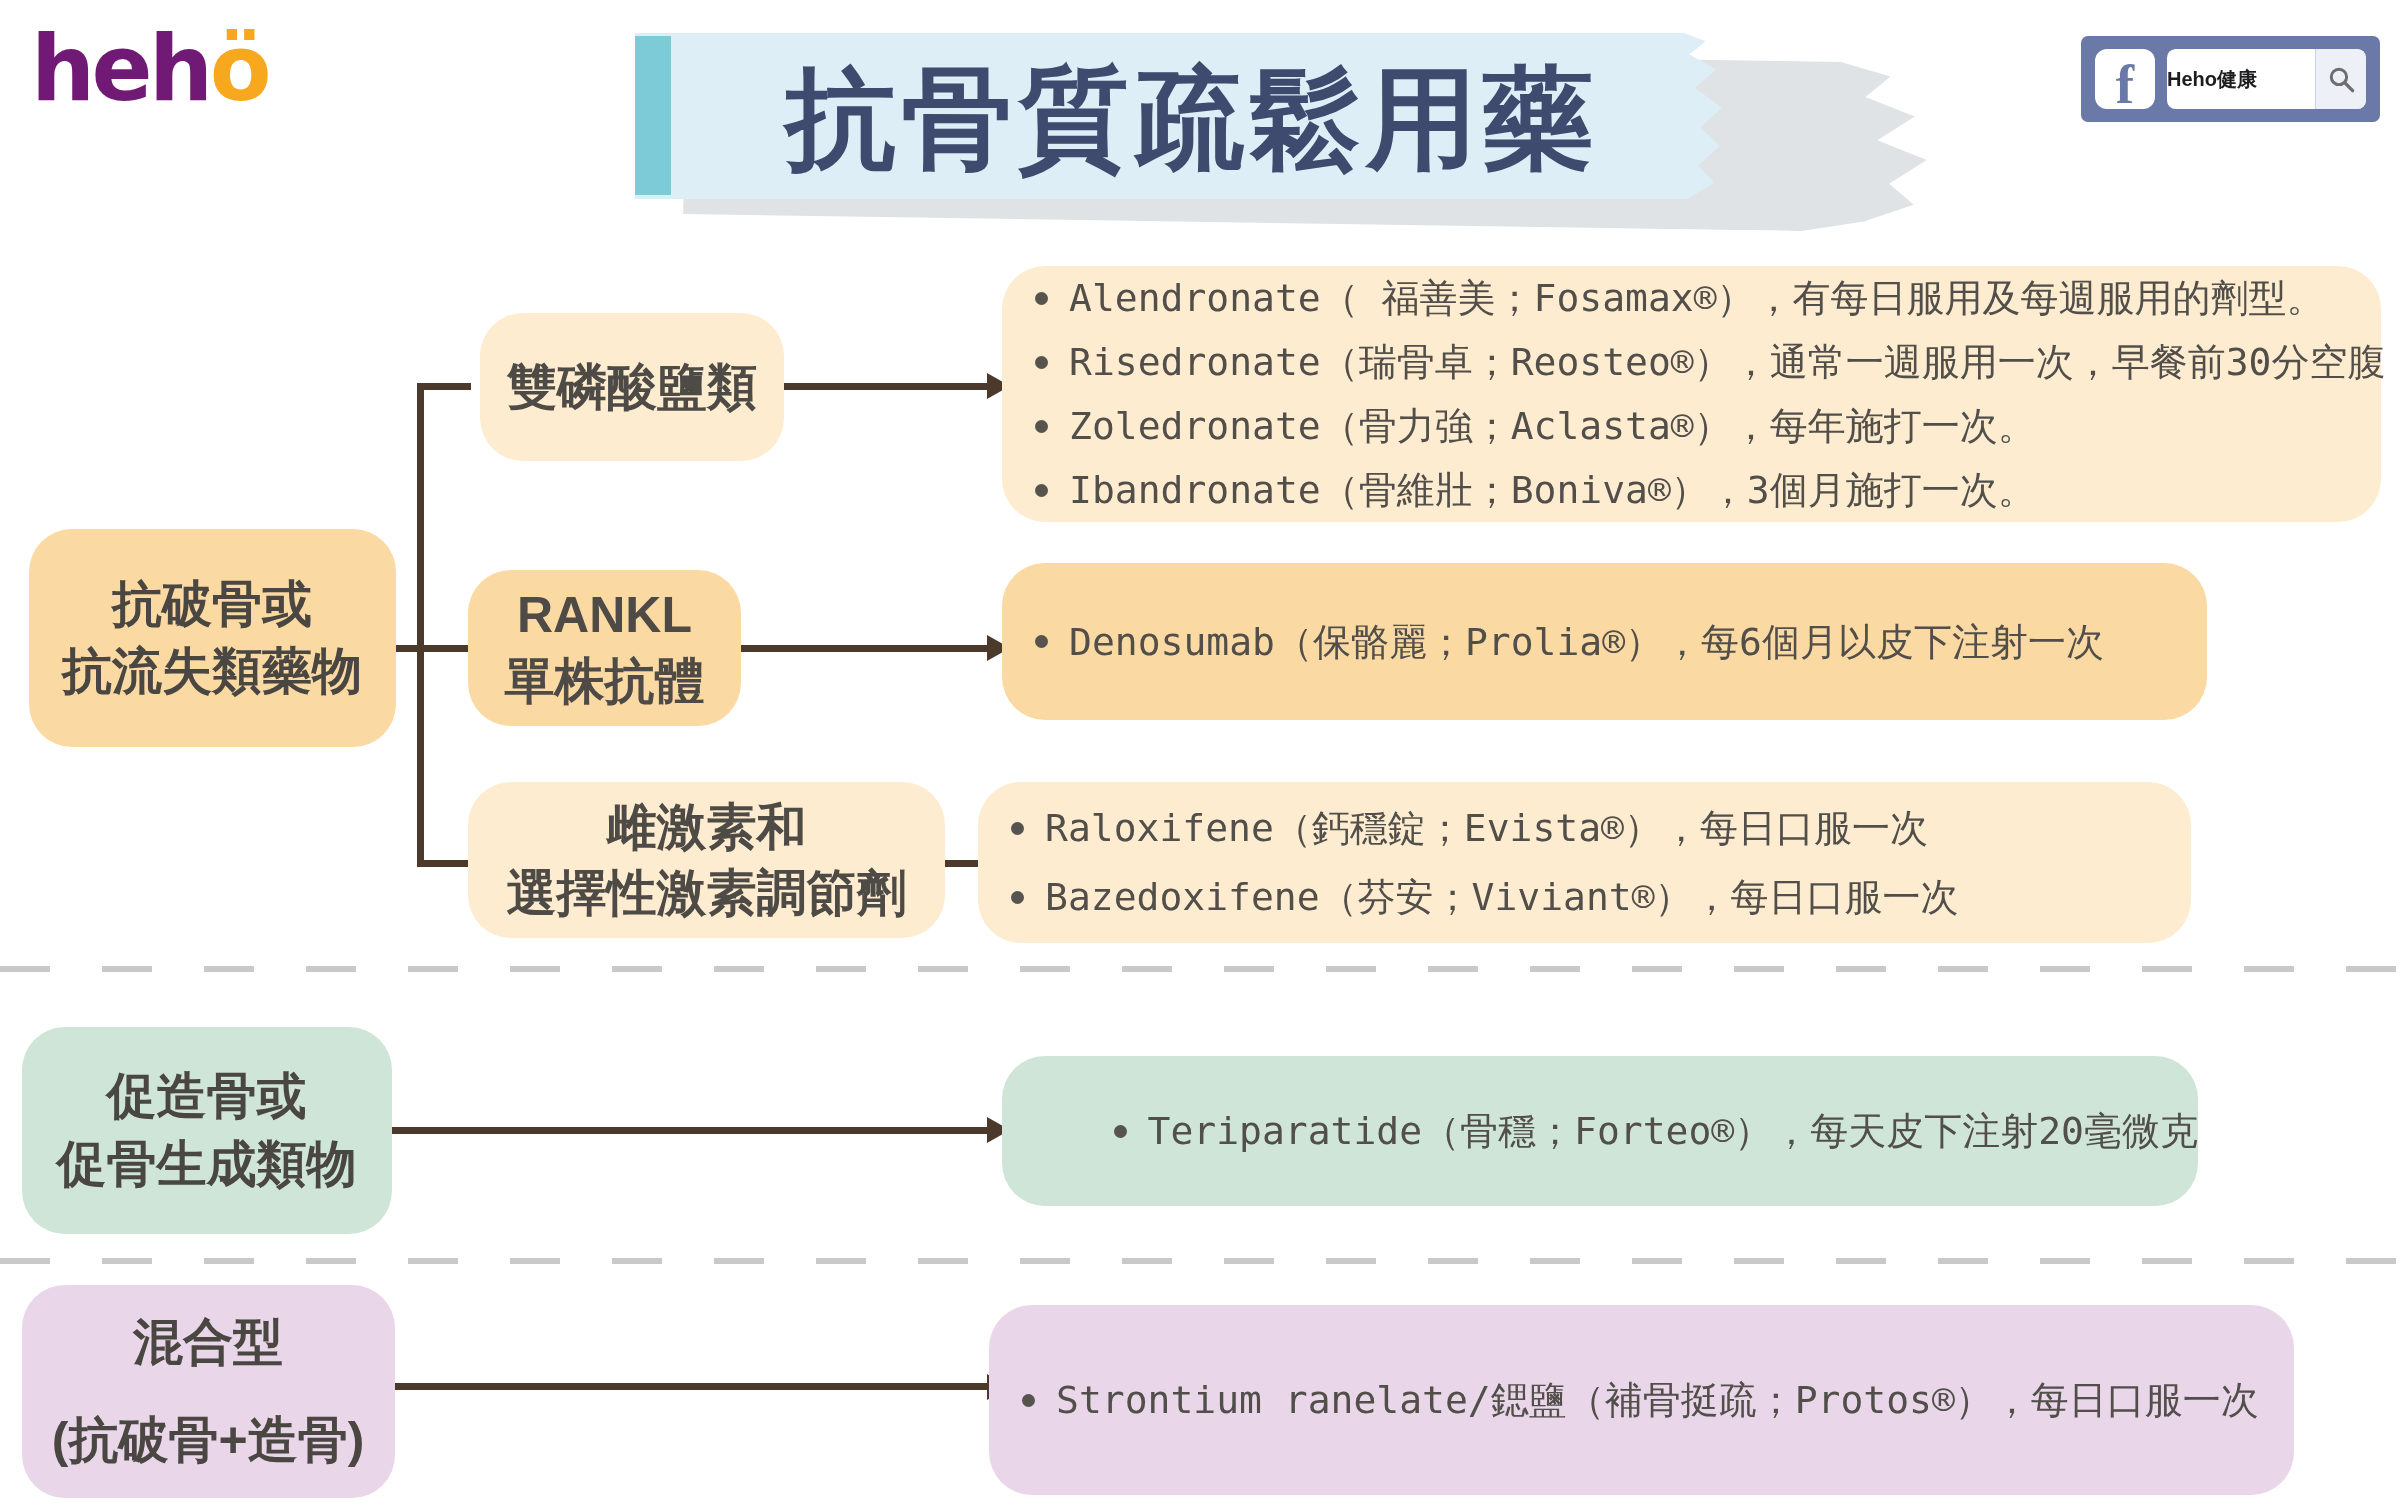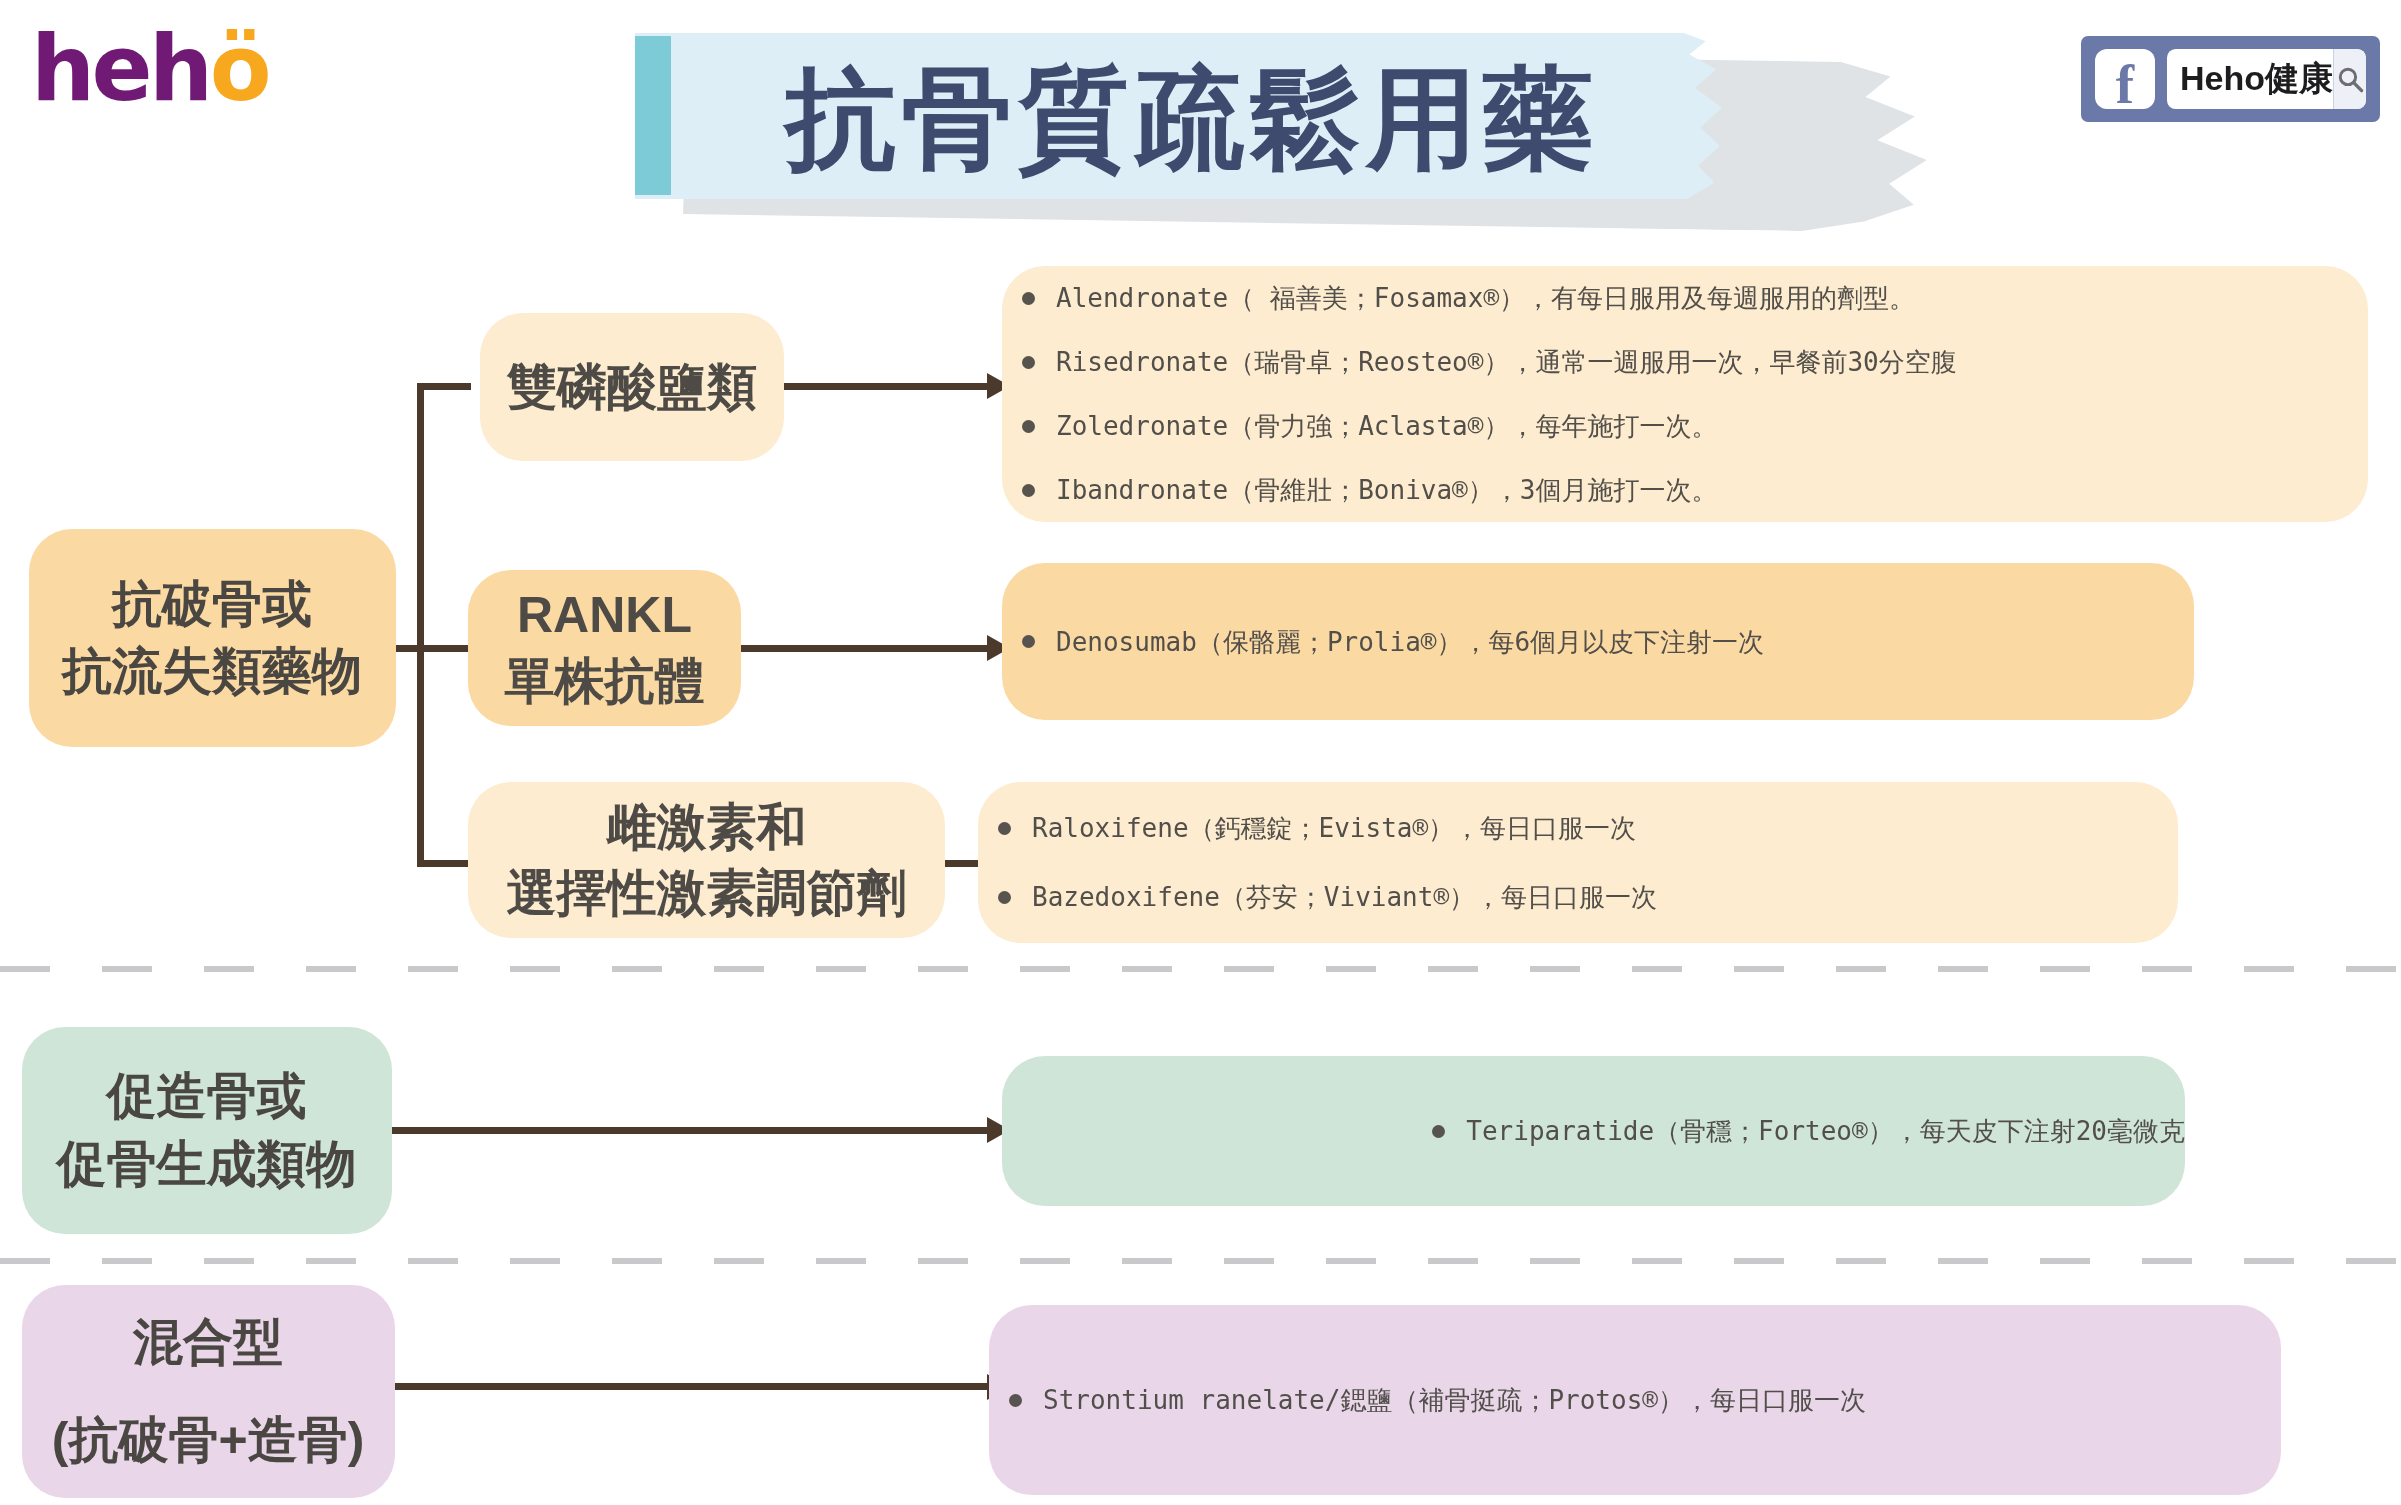--- a/index.html
+++ b/index.html
@@ -22,35 +22,35 @@
     font-size:111px;font-weight:900;color:#3e4a6e;letter-spacing:5.2px;
     font-family:"Liberation Serif","DejaVu Serif",serif;}
   
   .fb-bar{position:absolute;left:2081px;top:36px;width:299px;height:86px;background:#6b79a8;border-radius:7px;}
   .fb-tile{position:absolute;left:14px;top:13px;width:60px;height:60px;background:#ffffff;border-radius:12px;
     display:flex;align-items:flex-end;justify-content:center;overflow:hidden;}
   .fb-f{font-family:"Liberation Serif","DejaVu Serif",serif;font-weight:700;font-size:55px;
     color:#6b79a8;line-height:0.88;}
   .fb-input{position:absolute;left:86px;top:13px;width:199px;height:60px;background:#ffffff;border-radius:8.6px;
     display:flex;align-items:center;overflow:hidden;}
-  .fb-query{flex:1;padding-left:13px;font-size:34px;font-weight:700;color:#1d1d1f;white-space:nowrap;}
+  .fb-query{flex:1;font-size:20px;font-weight:700;color:#1d1d1f;white-space:nowrap;}
   .fb-search{width:50px;height:60px;background:#edf0f7;border-left:0.9px solid #ccd2e2;
     display:flex;align-items:center;justify-content:center;border-radius:0 8.6px 8.6px 0;}
   
   .box{position:absolute;display:flex;flex-direction:column;align-items:center;justify-content:center;
     border-radius:43px;text-align:center;color:#4a4742;font-weight:800;}
   .peach{background:#fdeccf;}
   .apricot{background:#fbd9a3;}
   .mint{background:#cfe5d8;}
   .lavender{background:#ead6e9;}
   .cat-label{font-size:50px;line-height:1.35;}
   .mid-label{font-size:50px;line-height:1.32;font-weight:700;color:#4e4b47;}
   .detail{position:absolute;border-radius:43px;display:flex;flex-direction:column;justify-content:center;
-    padding-left:20px;color:#524f4b;
-    font-family:"DejaVu Sans Mono","Liberation Mono",monospace;font-size:26px;font-weight:500;}
+    padding-left:33px;color:#524f4b;
+    font-family:"DejaVu Sans Mono","Liberation Mono",monospace;font-size:38px;font-weight:500;}
   .drug-line{display:flex;align-items:center;line-height:64px;white-space:nowrap;}
   .dot{width:13px;height:13px;border-radius:50%;background:#57534e;margin-right:21px;flex:none;}
   
   .hline{position:absolute;height:7px;background:#4b392c;}
   .vline{position:absolute;width:7px;background:#4b392c;}
   .ahead{position:absolute;width:0;height:0;border-top:13px solid transparent;
     border-bottom:13px solid transparent;border-left:23px solid #4b392c;}
   .dash{position:absolute;left:0;width:2401px;height:6px;
     background:repeating-linear-gradient(90deg,#c9c9cb 0 50px,rgba(0,0,0,0) 50px 102px);}
 </style>

